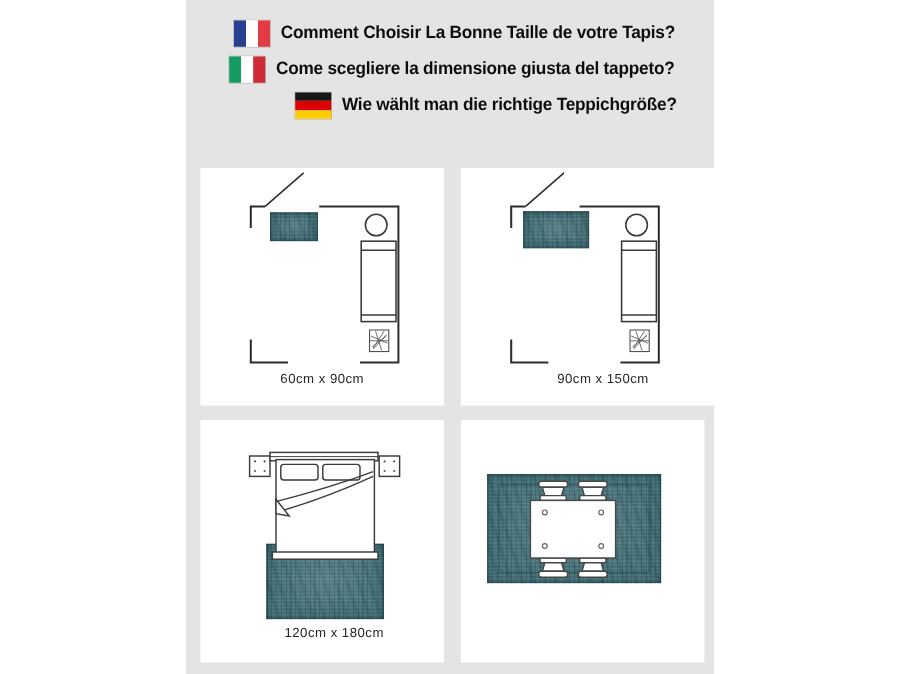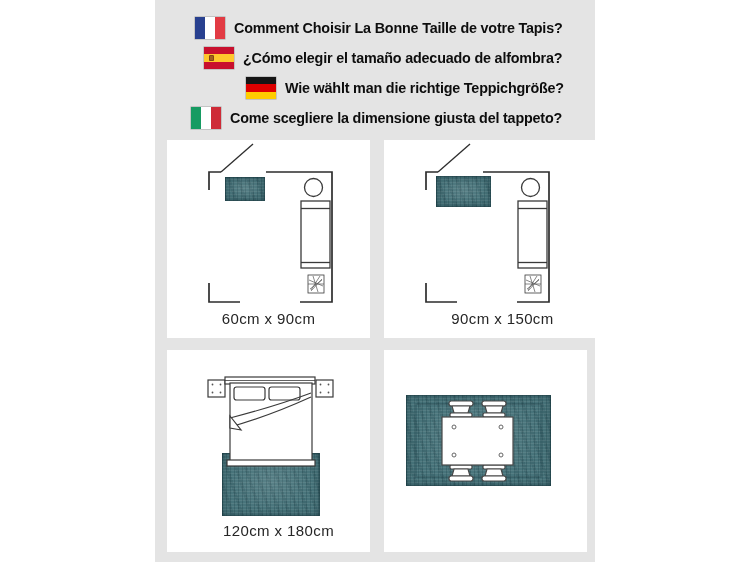--- a/index.html
+++ b/index.html
@@ -31,21 +31,21 @@
   }
   
   .panel{position:absolute;background:#ffffff;overflow:hidden;}
   .p1{left:12px; top:140px;width:203px;height:198px;}
   .p2{left:229px;top:140px;width:237px;height:198px;}
   .p3{left:12px; top:350px;width:203px;height:202px;}
   .p4{left:229px;top:350px;width:203px;height:202px;}
   .panel svg{position:absolute;left:0;top:0;z-index:2;}
   .plabel{
     position:absolute;left:0;right:0;text-align:center;z-index:3;
-    font-size:15px;color:#262626;letter-spacing:0.4px;
+    font-size:11px;color:#262626;letter-spacing:0.4px;
   }
   .p1 .plabel,.p2 .plabel{top:170px;}
   .p3 .plabel,.p4 .plabel{top:172px;margin-left:20px;}
   
   .rug{
     position:absolute;z-index:1;background-color:#47737a;
     background-image:
       radial-gradient(ellipse at 50% 45%, rgba(255,255,255,0.10), rgba(0,0,0,0) 62%),
       repeating-linear-gradient(90deg, rgba(10,40,48,0.20) 0 1px, rgba(0,0,0,0) 1px 4px),
       repeating-linear-gradient(0deg, rgba(255,255,255,0.08) 0 1px, rgba(0,0,0,0) 1px 3px),
@@ -78,44 +78,35 @@
   <div class="header">
     <div class="hline">
       <span class="flag">
           <i class="fr-b"></i>
           <i class="fr-w"></i>
           <i class="fr-r"></i>
         </span>
       <span class="htext">Comment Choisir La Bonne Taille de votre Tapis?</span>
     </div>
     <div class="hline">
-      <span class="flag flag-es">
-          <i class="es-r1"></i>
-          <i class="es-y"></i>
-          <i class="es-r2"></i>
-          <span class="es-emblem"></span>
+      <span class="flag">
+          <i class="it-g"></i>
+          <i class="it-w"></i>
+          <i class="it-r"></i>
         </span>
-      <span class="htext">¿Cómo elegir el tamaño adecuado de alfombra?</span>
+      <span class="htext">Come scegliere la dimensione giusta del tappeto?</span>
     </div>
     <div class="hline">
       <span class="flag flag-de">
           <i class="de-b"></i>
           <i class="de-r"></i>
           <i class="de-y"></i>
         </span>
       <span class="htext">Wie wählt man die richtige Teppichgröße?</span>
     </div>
-    <div class="hline">
-      <span class="flag">
-          <i class="it-g"></i>
-          <i class="it-w"></i>
-          <i class="it-r"></i>
-        </span>
-      <span class="htext">Come scegliere la dimensione giusta del tappeto?</span>
-    </div>
   </div>
 
   <div class="panel p1">
     <div class="rug rug-a"></div>
     <svg width="203" height="198" viewBox="0 0 203 198">
       <g>
         <path class="wall" d="M42,50 V32 H54"></path>
         <path class="wall" d="M99,32 H165 V162 H133"></path>
         <path class="wall" d="M42,143 V162 H73"></path>
       </g>

